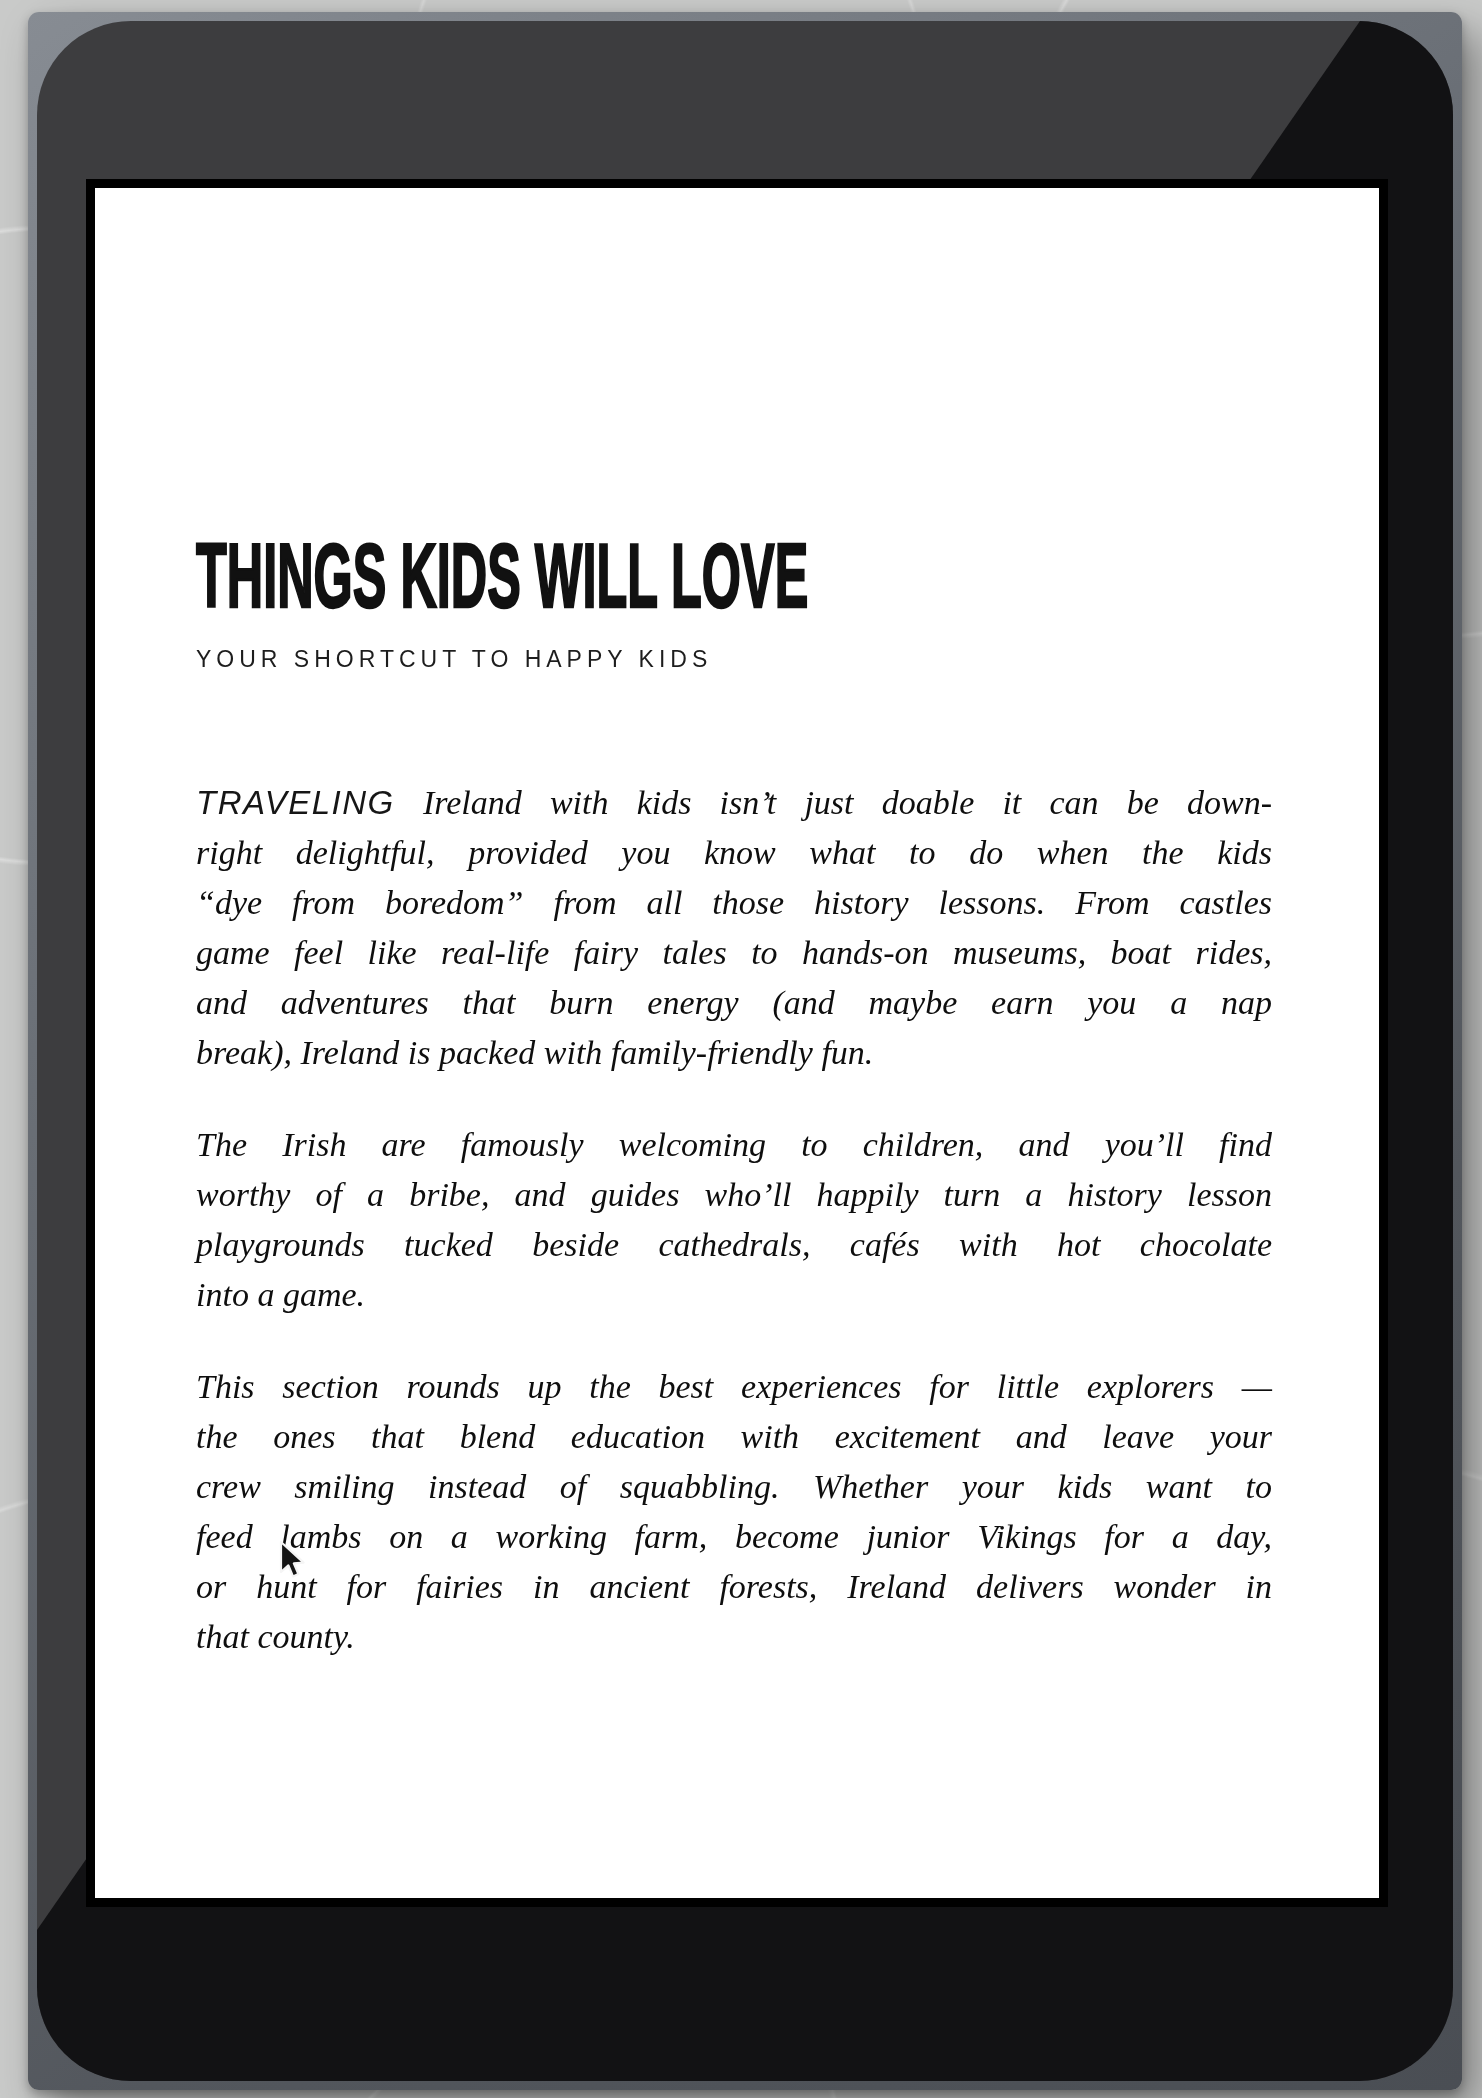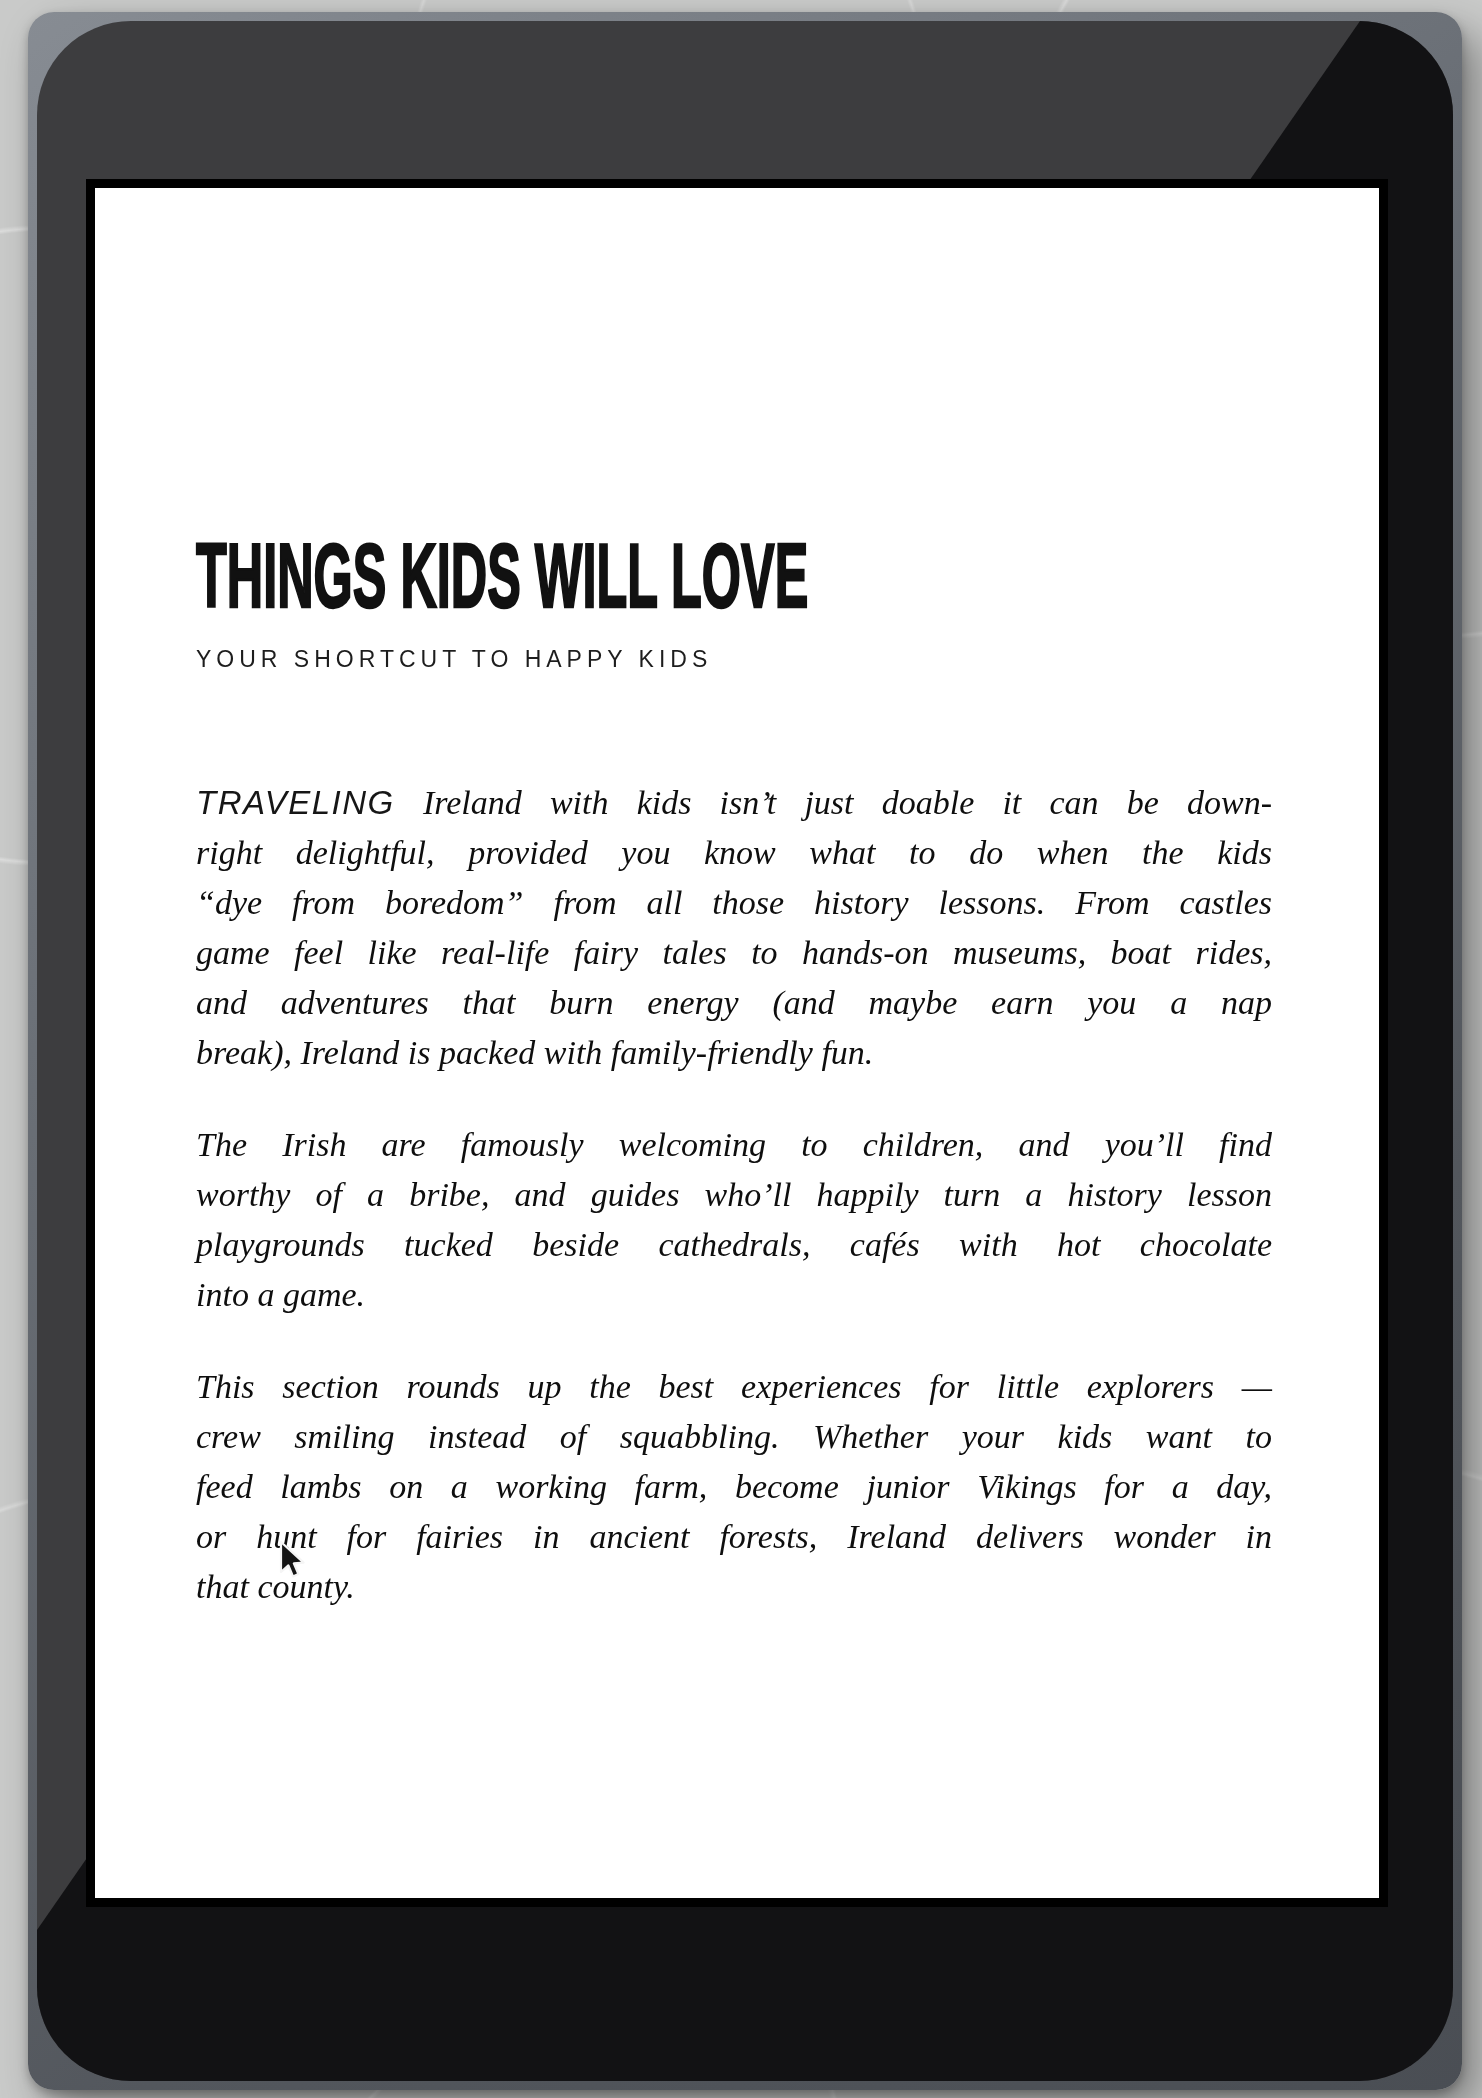--- a/index.html
+++ b/index.html
@@ -9,21 +9,21 @@
     background-image:
       radial-gradient(circle 320px at 3% 26%, rgba(0,0,0,0) 314px, rgba(255,255,255,.35) 317px, rgba(0,0,0,0) 321px),
       radial-gradient(circle 430px at 97% 10%, rgba(0,0,0,0) 423px, rgba(255,255,255,.30) 426px, rgba(0,0,0,0) 430px),
       radial-gradient(circle 520px at 90% 94%, rgba(0,0,0,0) 512px, rgba(255,255,255,.25) 515px, rgba(0,0,0,0) 520px),
       radial-gradient(circle 360px at 8% 88%, rgba(0,0,0,0) 353px, rgba(255,255,255,.28) 356px, rgba(0,0,0,0) 360px),
       radial-gradient(circle 260px at 45% 4%, rgba(0,0,0,0) 254px, rgba(255,255,255,.25) 257px, rgba(0,0,0,0) 260px);
     font-family:"Liberation Sans", sans-serif;
   }
   .tablet{
     position:absolute;left:28px;top:12px;width:1434px;height:2078px;
-    border-radius:26px;
+    border-radius:11px;
     background:linear-gradient(145deg,#878c93 0%,#6a6f76 35%,#53575d 70%,#4a4e54 100%);
     padding:9px;box-sizing:border-box;
     box-shadow:16px 20px 42px rgba(0,0,0,.38), 0 4px 10px rgba(0,0,0,.25);
   }
   .bezel{
     position:relative;width:100%;height:100%;
     border-radius:94px;background:#3d3d3f;overflow:hidden;
   }
   .gloss{
     position:absolute;inset:0;background:#121214;
@@ -90,20 +90,21 @@
 
           <div class="para">
             <div class="line j">The Irish are famously welcoming to children, and you’ll find</div>
             <div class="line j">worthy of a bribe, and guides who’ll happily turn a history lesson</div>
             <div class="line j">playgrounds tucked beside cathedrals, cafés with hot chocolate</div>
             <div class="line">into a game.</div>
           </div>
 
           <div class="para">
             <div class="line j">This section rounds up the best experiences for little explorers —</div>
+            <div class="line j">the ones that blend education with excitement and leave your</div>
             <div class="line j">crew smiling instead of squabbling. Whether your kids want to</div>
             <div class="line j">feed lambs on a working farm, become junior Vikings for a day,</div>
             <div class="line j">or hunt for fairies in ancient forests, Ireland delivers wonder in</div>
             <div class="line">that county.</div>
           </div>
 
         </div>
       </div>
 
       <div class="cursor">

